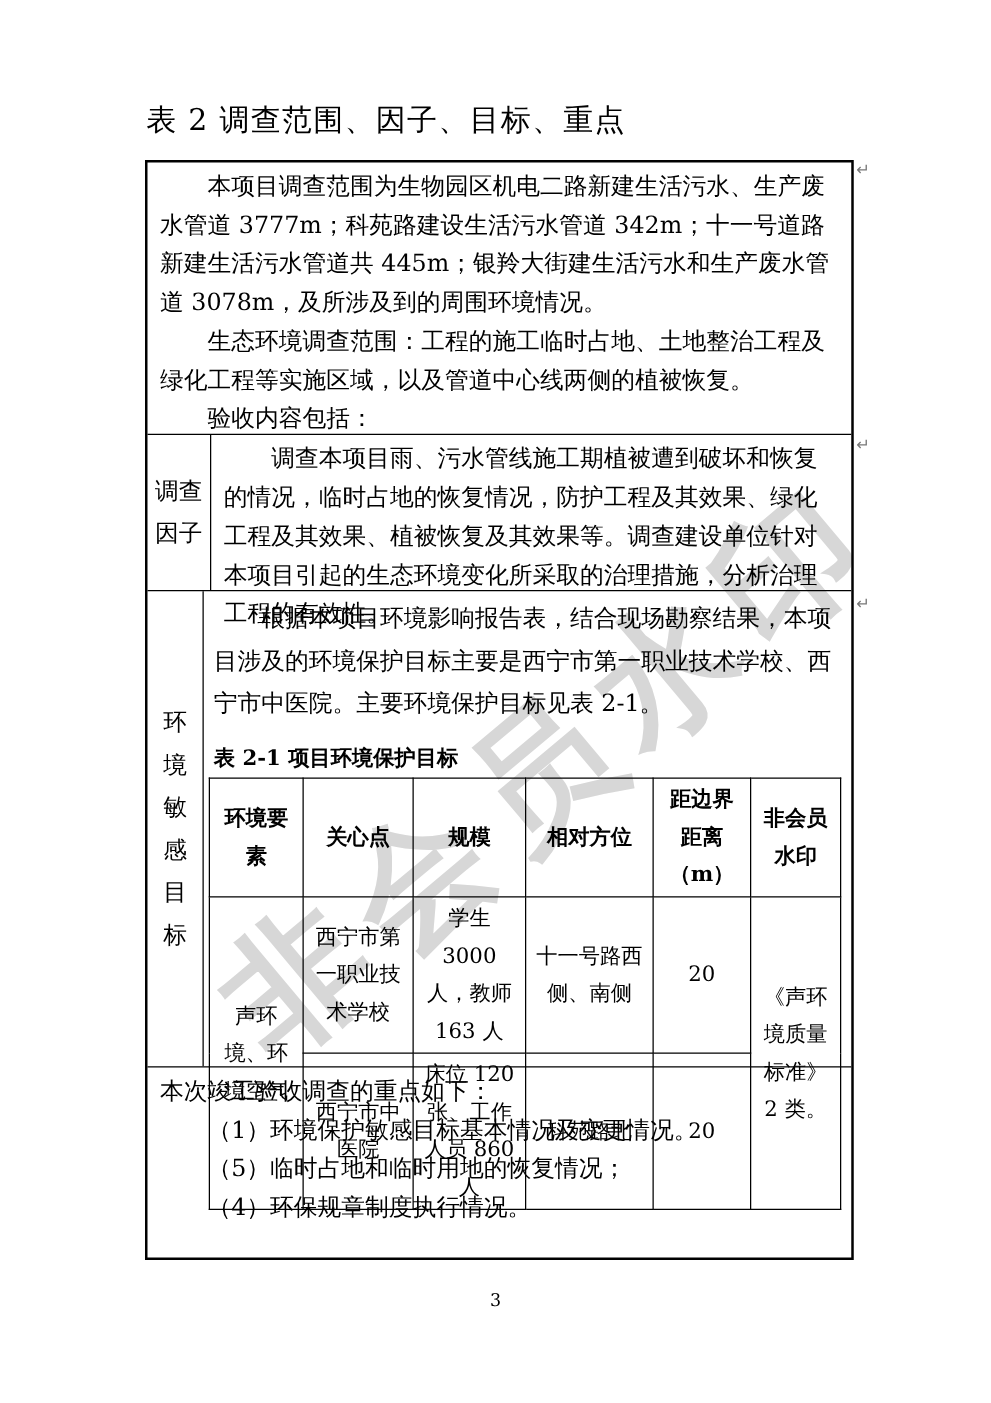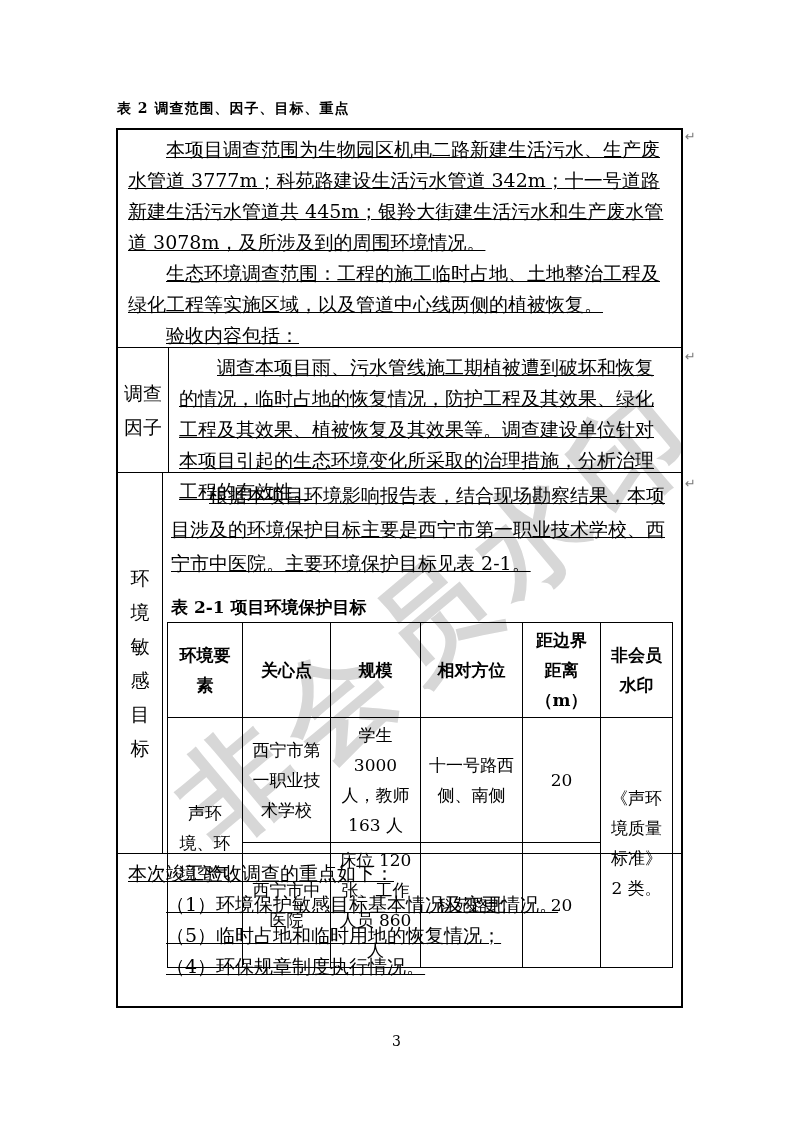--- a/index.html
+++ b/index.html
@@ -9,40 +9,40 @@
     font-family:"DejaVu Serif","Liberation Serif",serif;
   }
   .watermark {
     position:absolute; left:440px; top:615px; z-index:0;
     transform:translate(-50%,-50%) rotate(-40deg);
     font-size:112px; letter-spacing:16px; white-space:nowrap;
     color:#d7d7d7; font-family:"DejaVu Sans","Liberation Sans",sans-serif;
     font-weight:bold; user-select:none;
   }
   .doc-title {
-    position:absolute; left:117px; top:100px; z-index:1;
-    font-size:14px; font-weight:bold; letter-spacing:1px;
+    position:absolute; left:117px; top:80px; z-index:1;
+    font-size:24px; font-weight:normal; letter-spacing:1px;
   }
   .outer-table {
     position:absolute; left:116px; top:128px; width:567px; z-index:1;
     border:2px solid #000; box-sizing:border-box;
     display:flex; flex-direction:column; background:transparent;
   }
   .trow { display:flex; box-sizing:border-box; border-bottom:1px solid #000; }
   .trow:last-child { border-bottom:none; }
   .label-cell {
     box-sizing:border-box; width:51px; border-right:1px solid #000;
     display:flex; align-items:center; justify-content:center;
     text-align:center; font-size:19px; line-height:34px; padding:0 5px;
   }
   .content-cell {
     box-sizing:border-box; flex:1; font-size:19px; line-height:31px;
     padding:4px 10px 0 10px;
   }
-  .content-cell p { margin:0;text-decoration:underline; }
+  .content-cell p { margin:0; }
   .indent { text-indent:2em; }
   .row3 .content-cell { padding:5px 8px 0 8px; }
   .row3 .intro { line-height:34px; }
   .sub-title {
     width:400px; text-align:left; font-weight:bold; font-size:17px;
     line-height:20px; margin:17px 0 5px 0;
   }
   .sub-table {
     border-collapse:collapse; table-layout:fixed; width:505px;
     margin-left:-4px; border:1px solid #ef4444;

